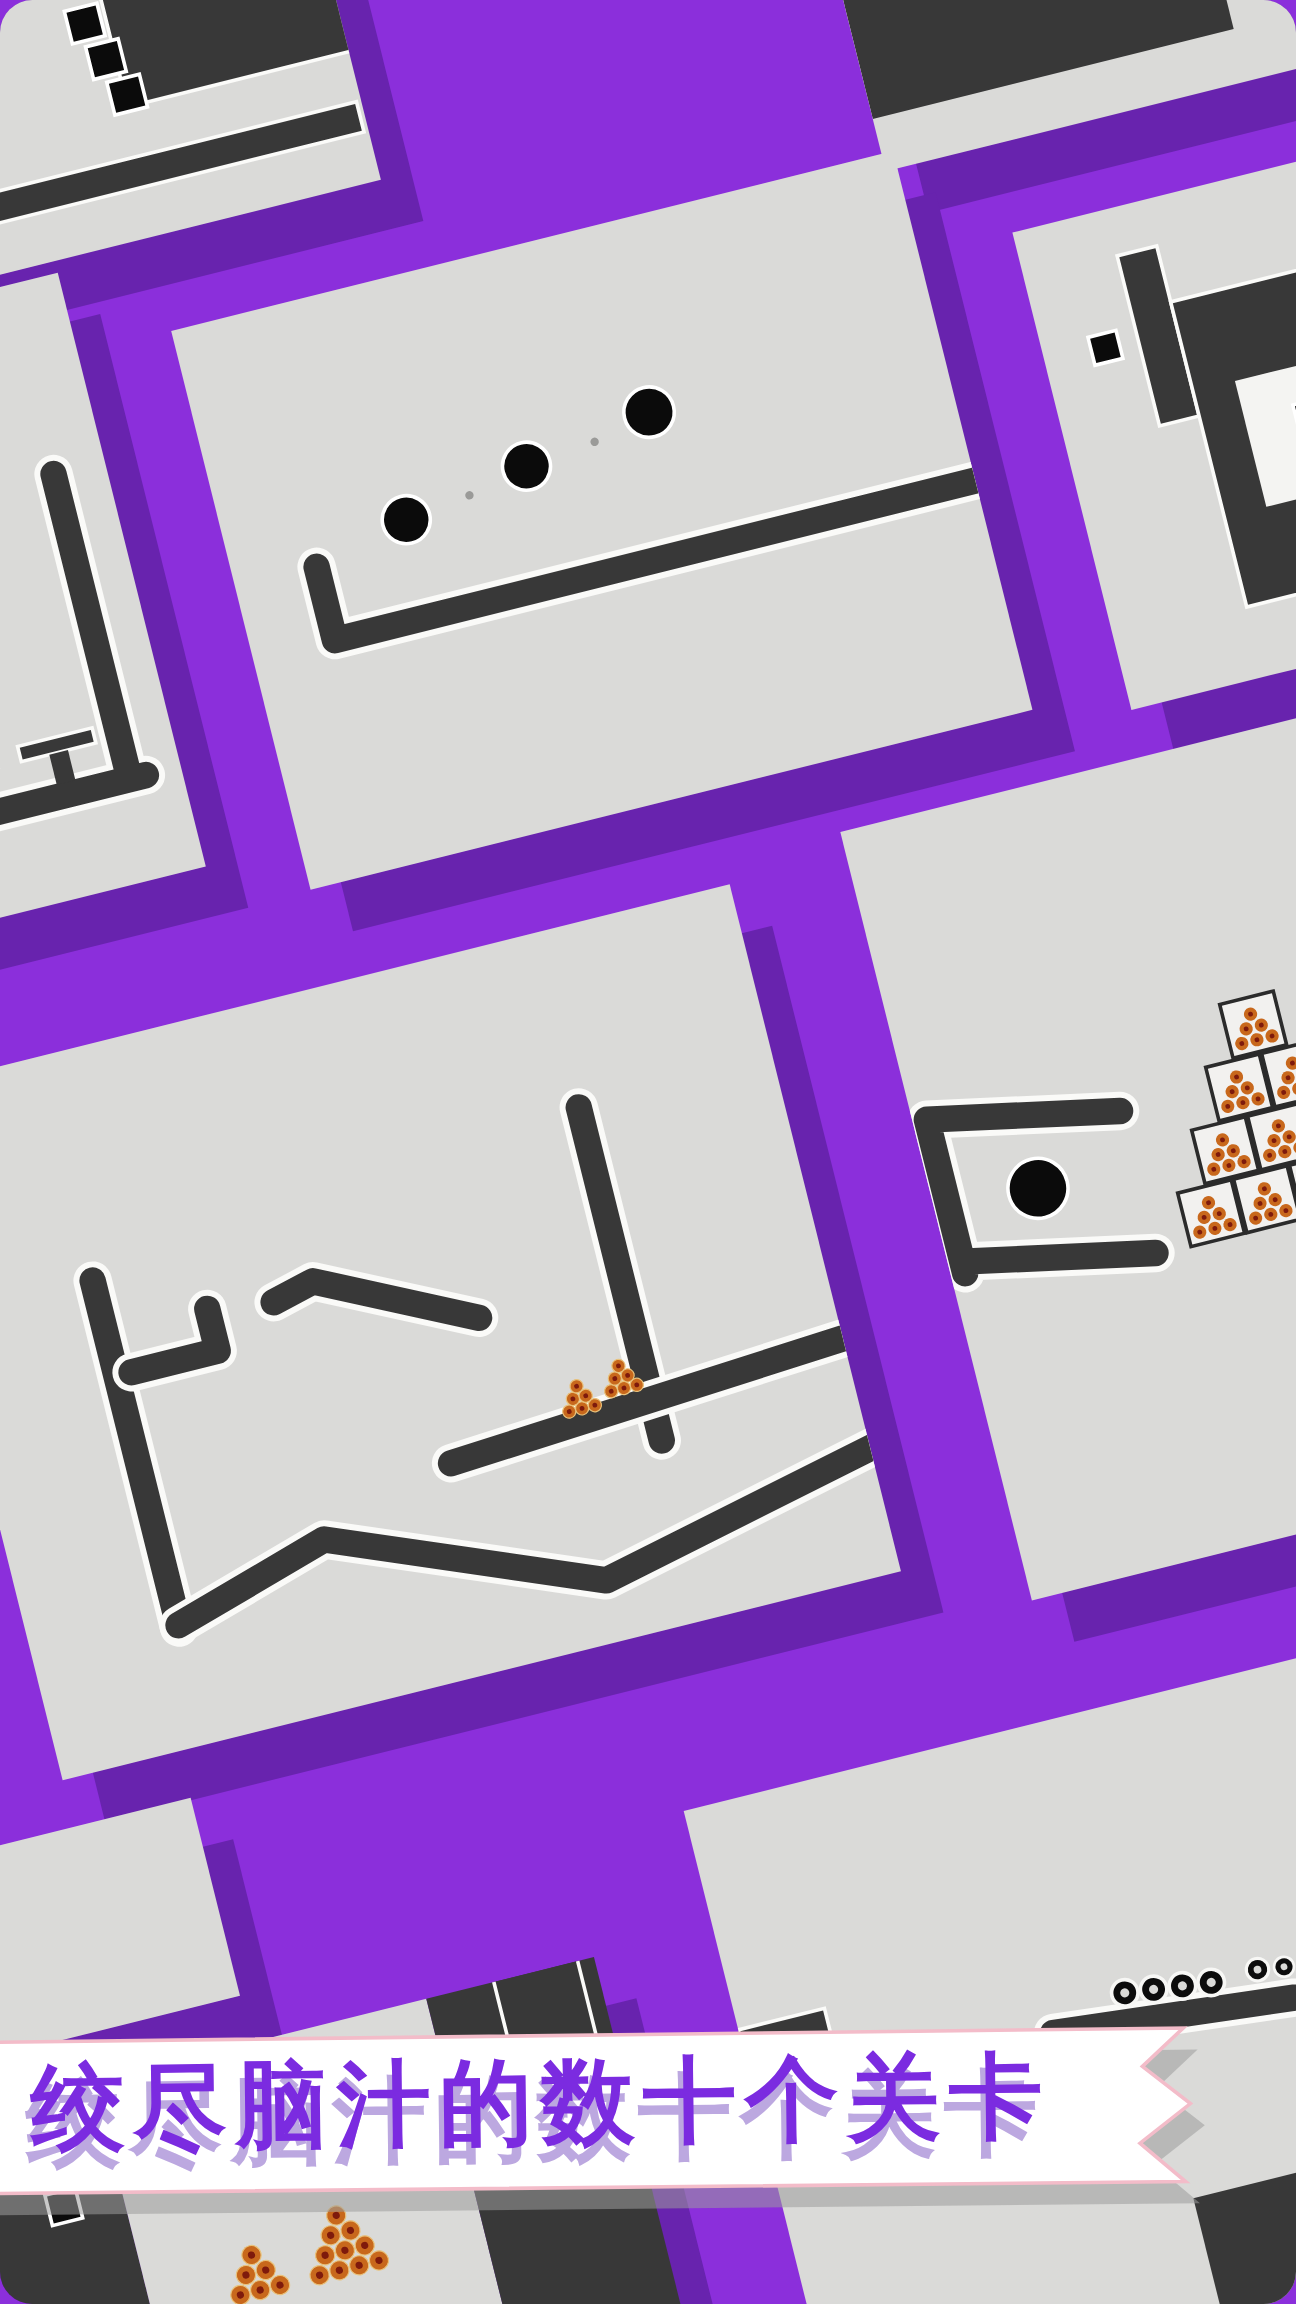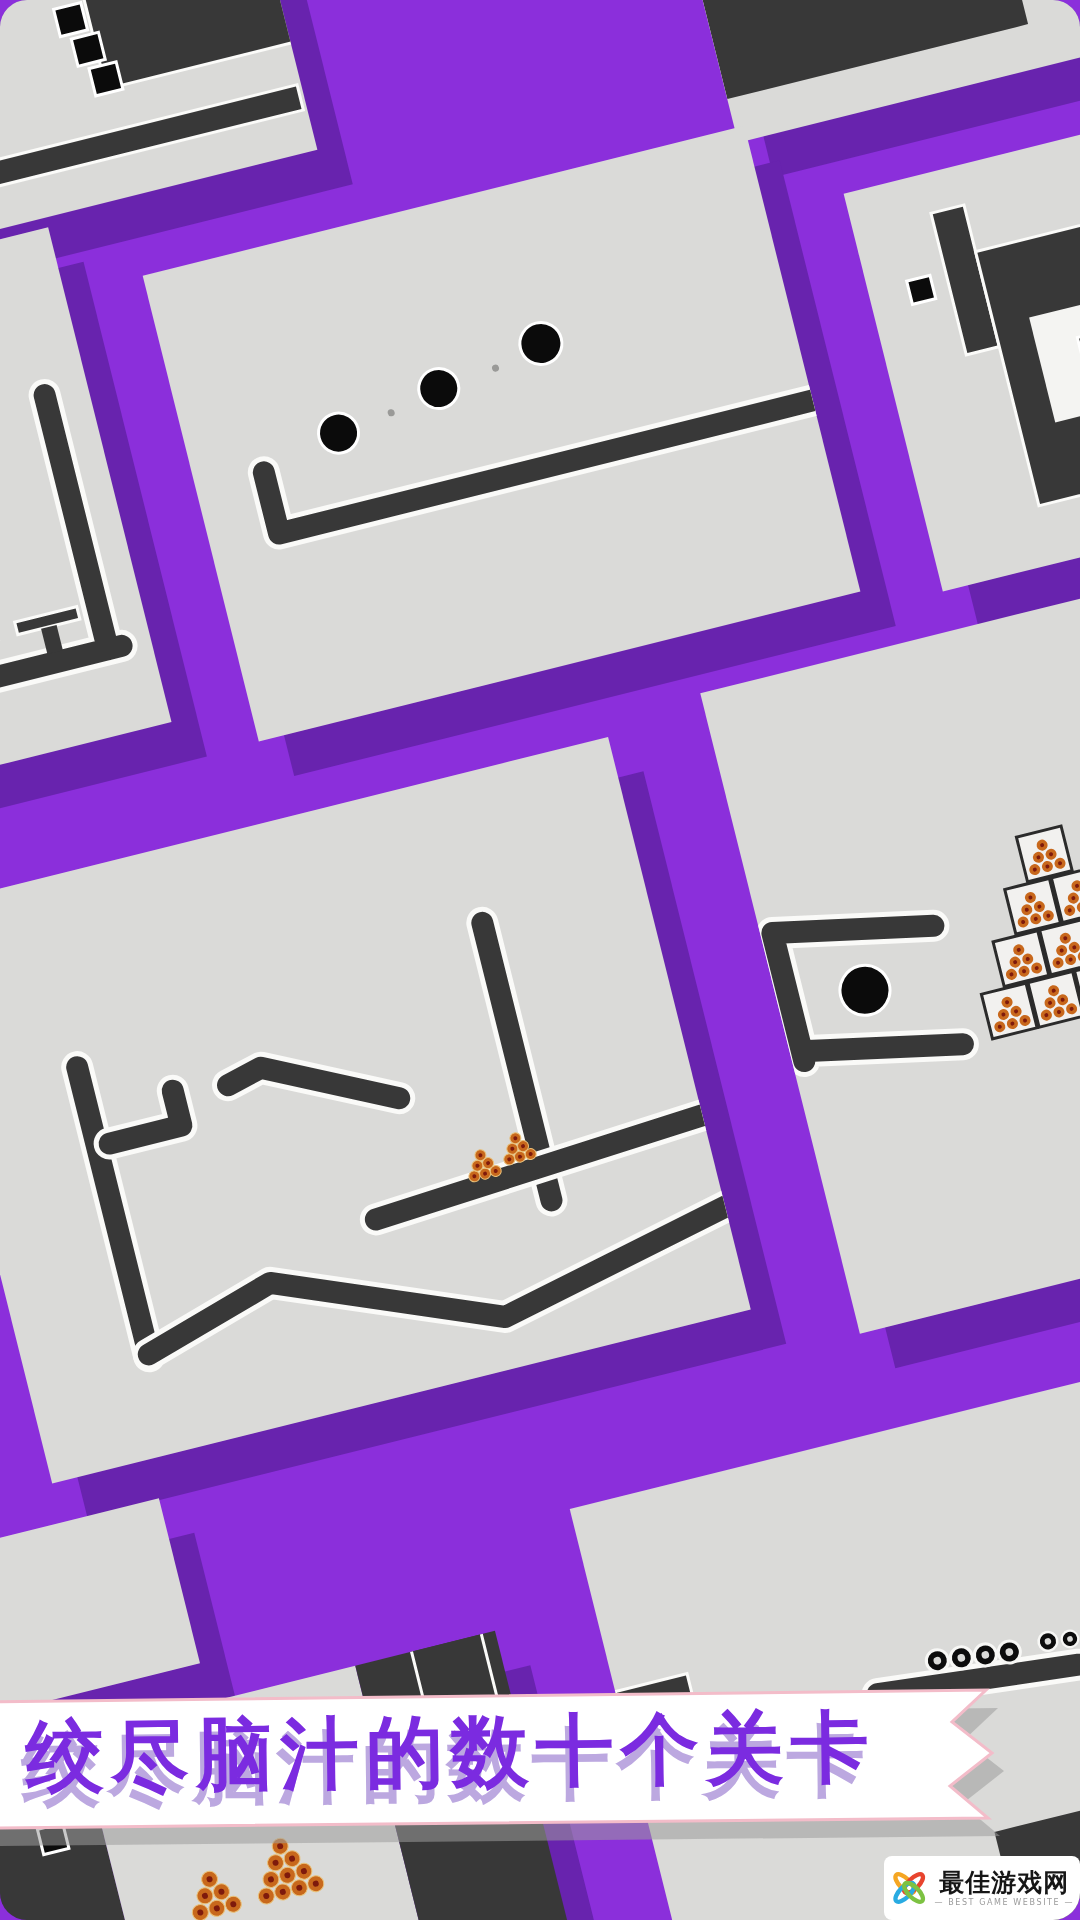--- a/index.html
+++ b/index.html
@@ -321,28 +321,14 @@
   </g>
 
   <g>
     <polygon class="banner-shadow-poly" points="0,1720 998,1708 964,1740 1004,1771 962,1804 1000,1836 0,1846"></polygon>
     <polygon class="banner-poly" points="-12,1702 986,1690 952,1722 992,1753 950,1786 988,1818 -12,1828"></polygon>
     <text class="banner-text bt-shad" x="22" y="1798" transform="rotate(-0.7 22 1798)">绞尽脑汁的数十个关卡</text>
     <text class="banner-text bt-main" x="26" y="1784" transform="rotate(-0.7 26 1784)">绞尽脑汁的数十个关卡</text>
   </g>
 </svg>
 
-<div class="watermark">
-  <svg width="44" height="44" viewBox="0 0 44 44">
-    <g fill="none" stroke-width="5">
-      <ellipse cx="17" cy="17" rx="14" ry="6" transform="rotate(45 17 17)" stroke="#F5A623"></ellipse>
-      <ellipse cx="27" cy="17" rx="14" ry="6" transform="rotate(-45 27 17)" stroke="#E8442E"></ellipse>
-      <ellipse cx="17" cy="27" rx="14" ry="6" transform="rotate(-45 17 27)" stroke="#29ABE2"></ellipse>
-      <ellipse cx="27" cy="27" rx="14" ry="6" transform="rotate(45 27 27)" stroke="#7DC242"></ellipse>
-    </g>
-  </svg>
-  <div class="wm-txt">
-    <div class="wm-name">最佳游戏网</div>
-    <div class="wm-tag">— BEST GAME WEBSITE —</div>
-  </div>
+
 </div>
 
-</div>
-
 </body></html>

